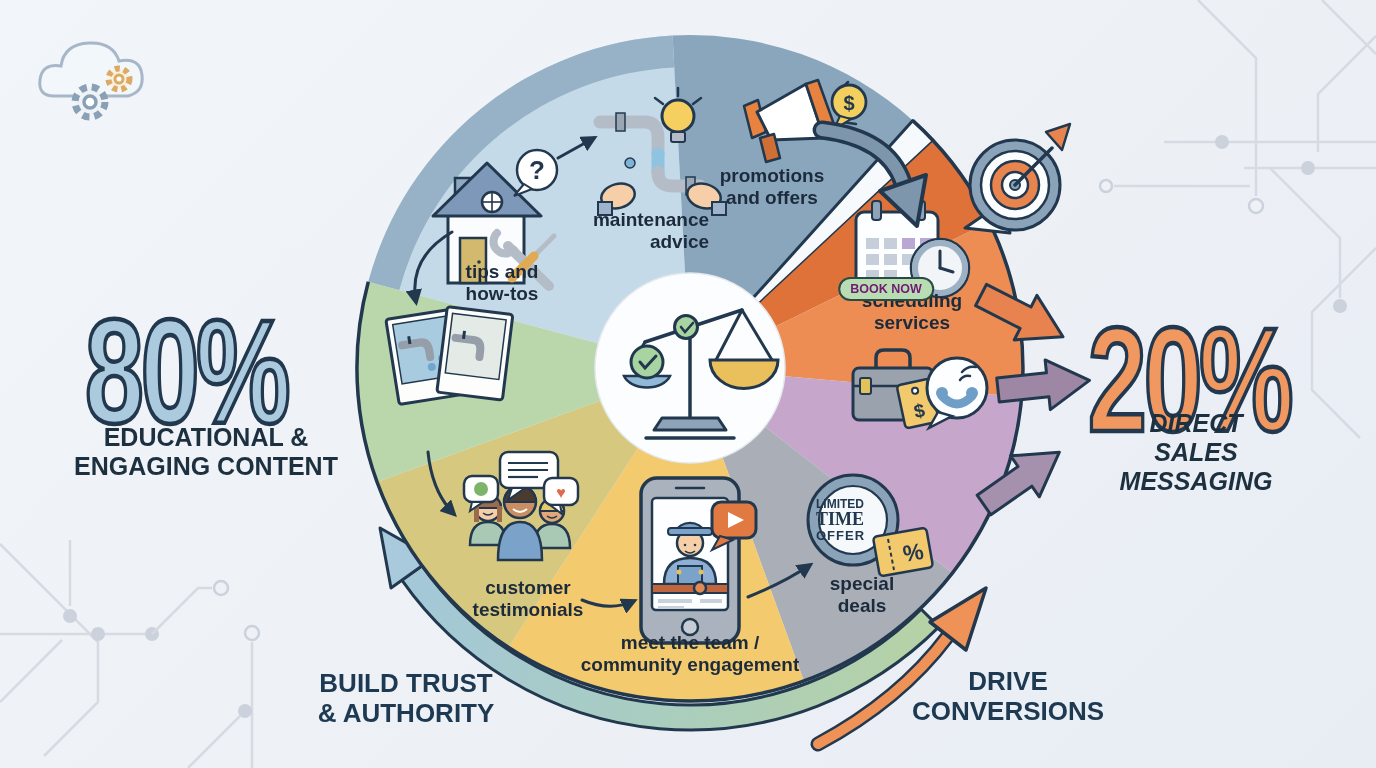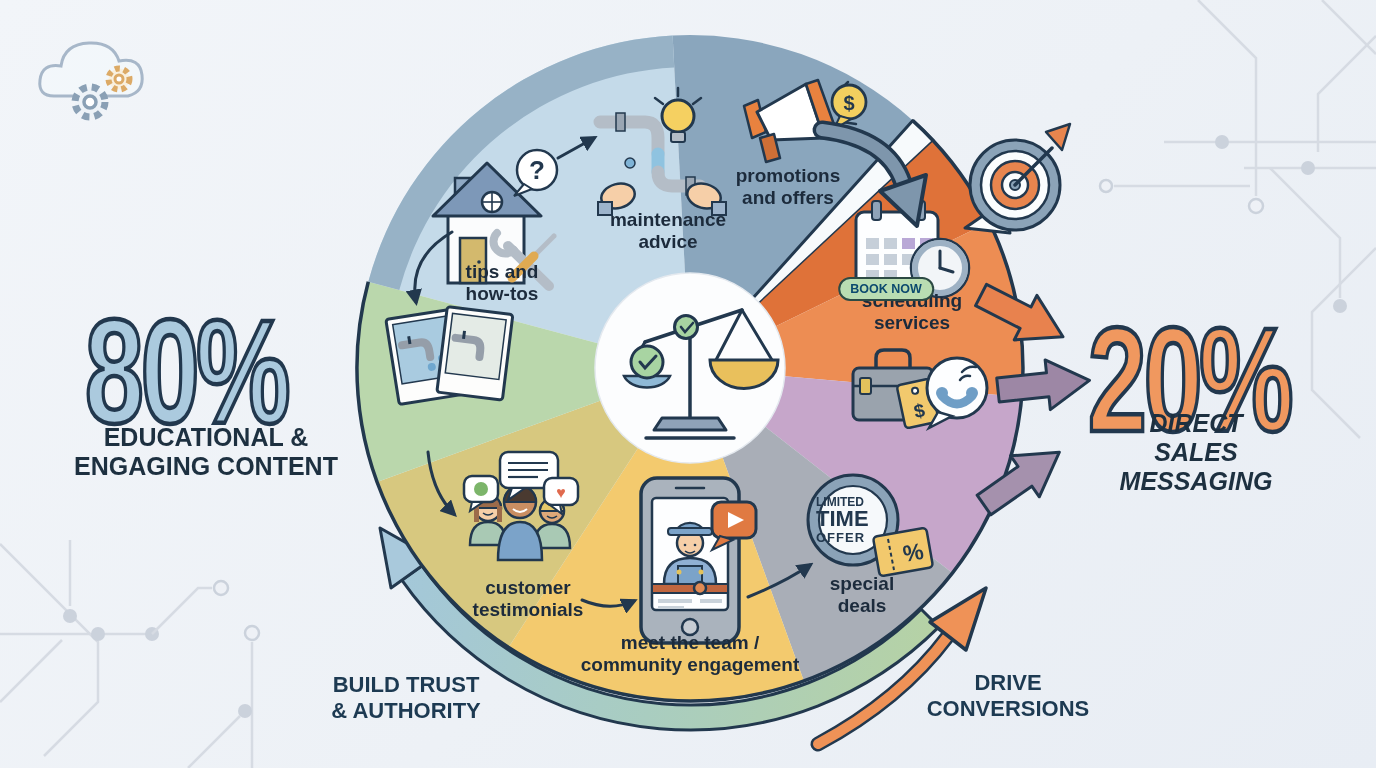--- a/index.html
+++ b/index.html
@@ -15,33 +15,33 @@
     font-weight:bold;line-height:1.16;z-index:5;
   }
   .big-num{
     font-size:148px;font-weight:bold;letter-spacing:-5px;line-height:1;
     transform:translate(-50%,-50%) scaleX(0.72);
     -webkit-text-stroke:4.5px #22384e;z-index:5;position:absolute;white-space:nowrap;
   }
   .num-left{color:#abcade;}
   .num-right{color:#f0985f;}
   .stat-label{font-size:25px;color:#1d3040;}
-  .flow-label{font-size:22px;color:#1d3a52;}
+  .flow-label{font-size:26px;color:#1d3a52;}
   .seg-label{font-size:19px;color:#1c2b3c;line-height:1.18;}
   .badge-pill{
     position:absolute;transform:translate(-50%,-50%);z-index:6;
     background:#b9ddb2;border:2.5px solid #2c4a44;border-radius:14px;
-    padding:3px 10px;font-size:12.5px;font-weight:bold;color:#0c4a6e;white-space:nowrap;
+    padding:3px 10px;font-size:12.5px;font-weight:bold;color:#701a75;white-space:nowrap;
   }
   .badge-limited{
     position:absolute;transform:translate(-50%,-50%);z-index:6;width:74px;
     text-align:left;color:#22384e;font-weight:bold;line-height:1.02;
   }
   .badge-limited .l1{font-size:12px;display:block;}
-  .badge-limited .l2{font-size:22px;display:block;}
+  .badge-limited .l2{font-size:18px;display:block;font-family:Liberation Serif, serif;}
   .badge-limited .l3{font-size:13px;display:block;letter-spacing:1px;}
   .glyph{font-family:"Liberation Sans",sans-serif;font-weight:bold;fill:#22384e;}
   .circuit{stroke:#d6dbe3;stroke-width:2.5;fill:none;}
   .cdot{fill:#cbd2dc;}
   .codot{fill:#eef1f6;stroke:#cbd2dc;stroke-width:2.5;}
   .navy{stroke:#22384e;}
 </style>
 </head>
 <body>
 
@@ -388,23 +388,23 @@
 <div class="txt stat-label" style="left:1196px;top:452px;font-style:italic;">DIRECT SALES
 MESSAGING</div>
 
 <div class="txt flow-label" style="left:406px;top:698px;">BUILD TRUST
 &amp; AUTHORITY</div>
 <div class="txt flow-label" style="left:1008px;top:696px;">DRIVE
 CONVERSIONS</div>
 
 <div class="txt seg-label" style="left:502px;top:283px;">tips and
 how-tos</div>
-<div class="txt seg-label" style="left:668px;top:231px;">maintenance
+<div class="txt seg-label" style="left:651px;top:231px;text-align:right;">maintenance
 advice</div>
-<div class="txt seg-label" style="left:772px;top:187px;margin-left:16px;">promotions
+<div class="txt seg-label" style="left:772px;top:187px;">promotions
 and offers</div>
 <div class="txt seg-label" style="left:912px;top:312px;">scheduling
 services</div>
 <div class="txt seg-label" style="left:862px;top:595px;">special
 deals</div>
 <div class="txt seg-label" style="left:690px;top:654px;">meet the team /
 community engagement</div>
 <div class="txt seg-label" style="left:528px;top:599px;">customer
 testimonials</div>
 

